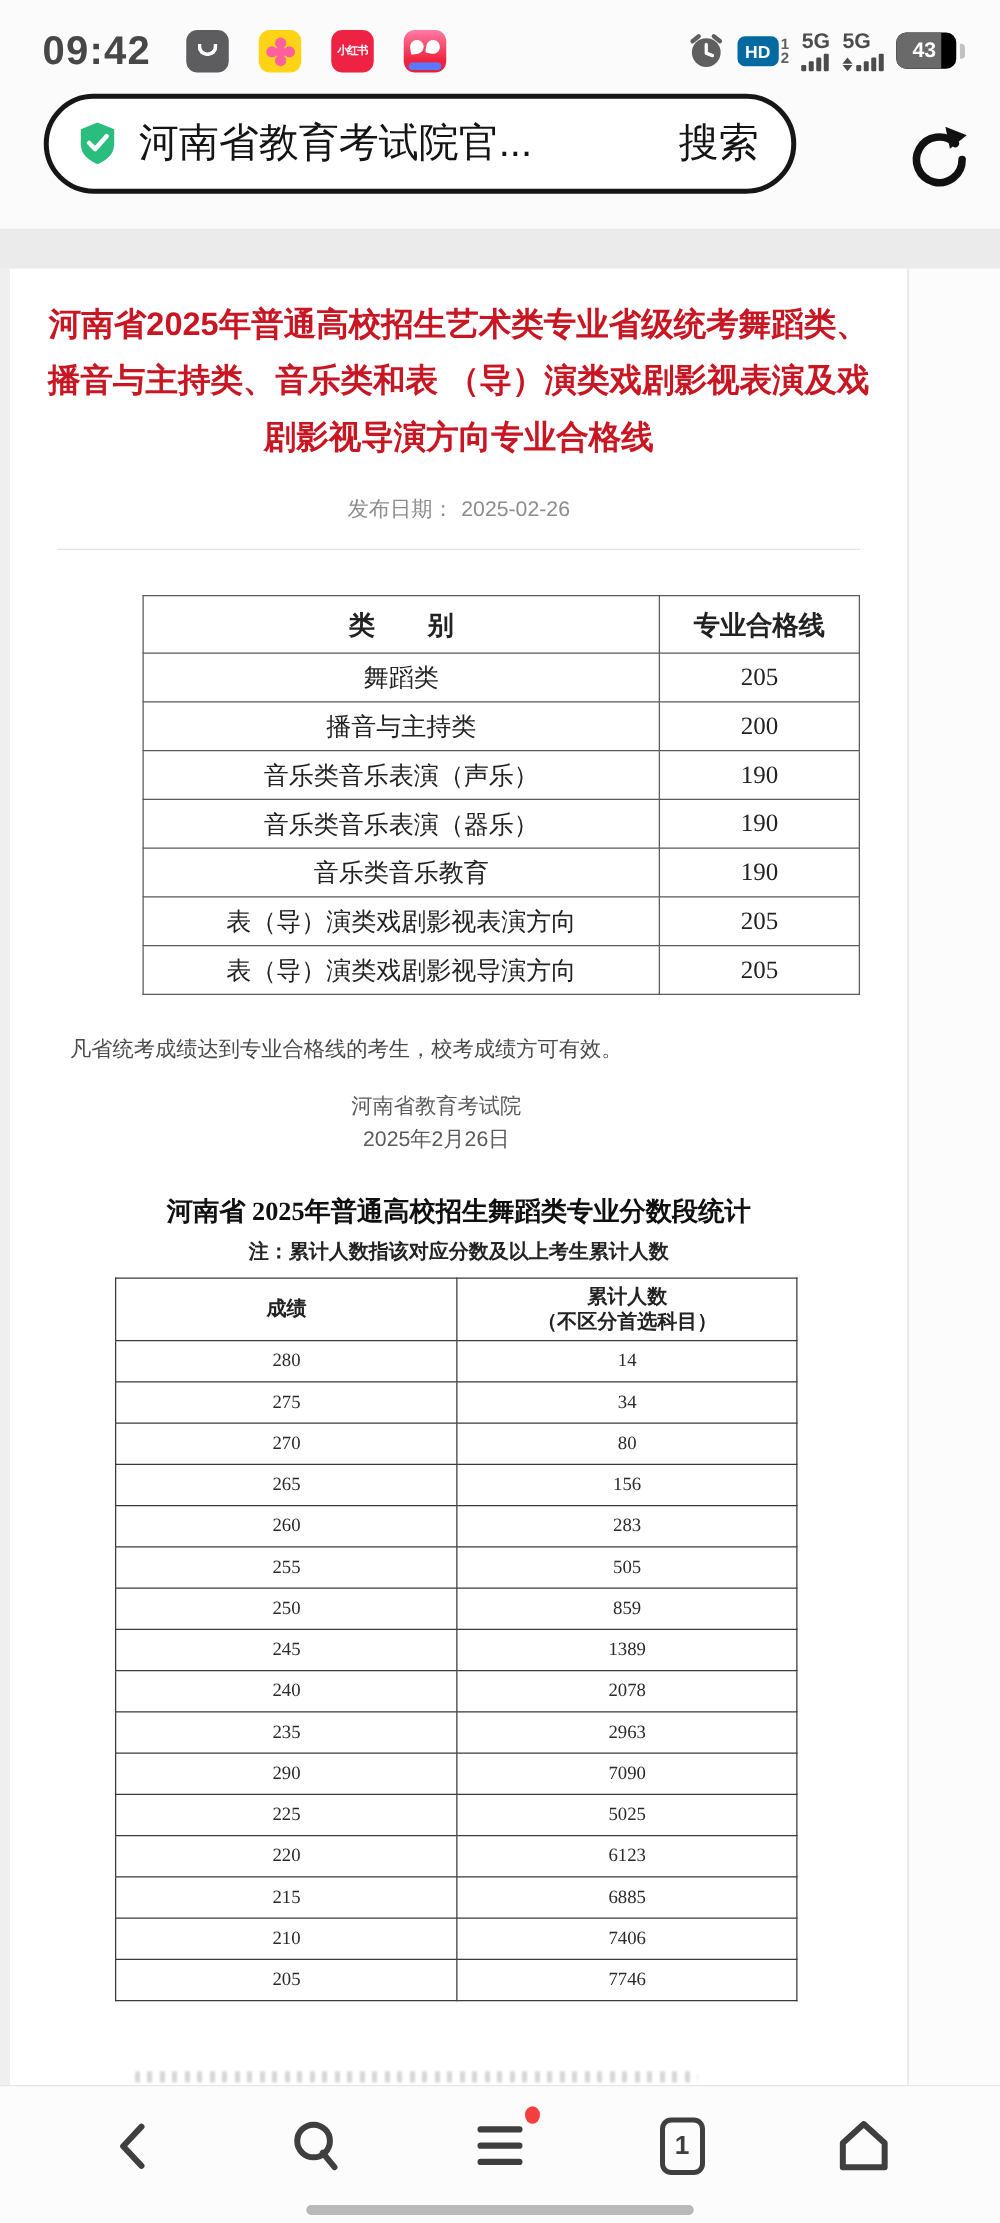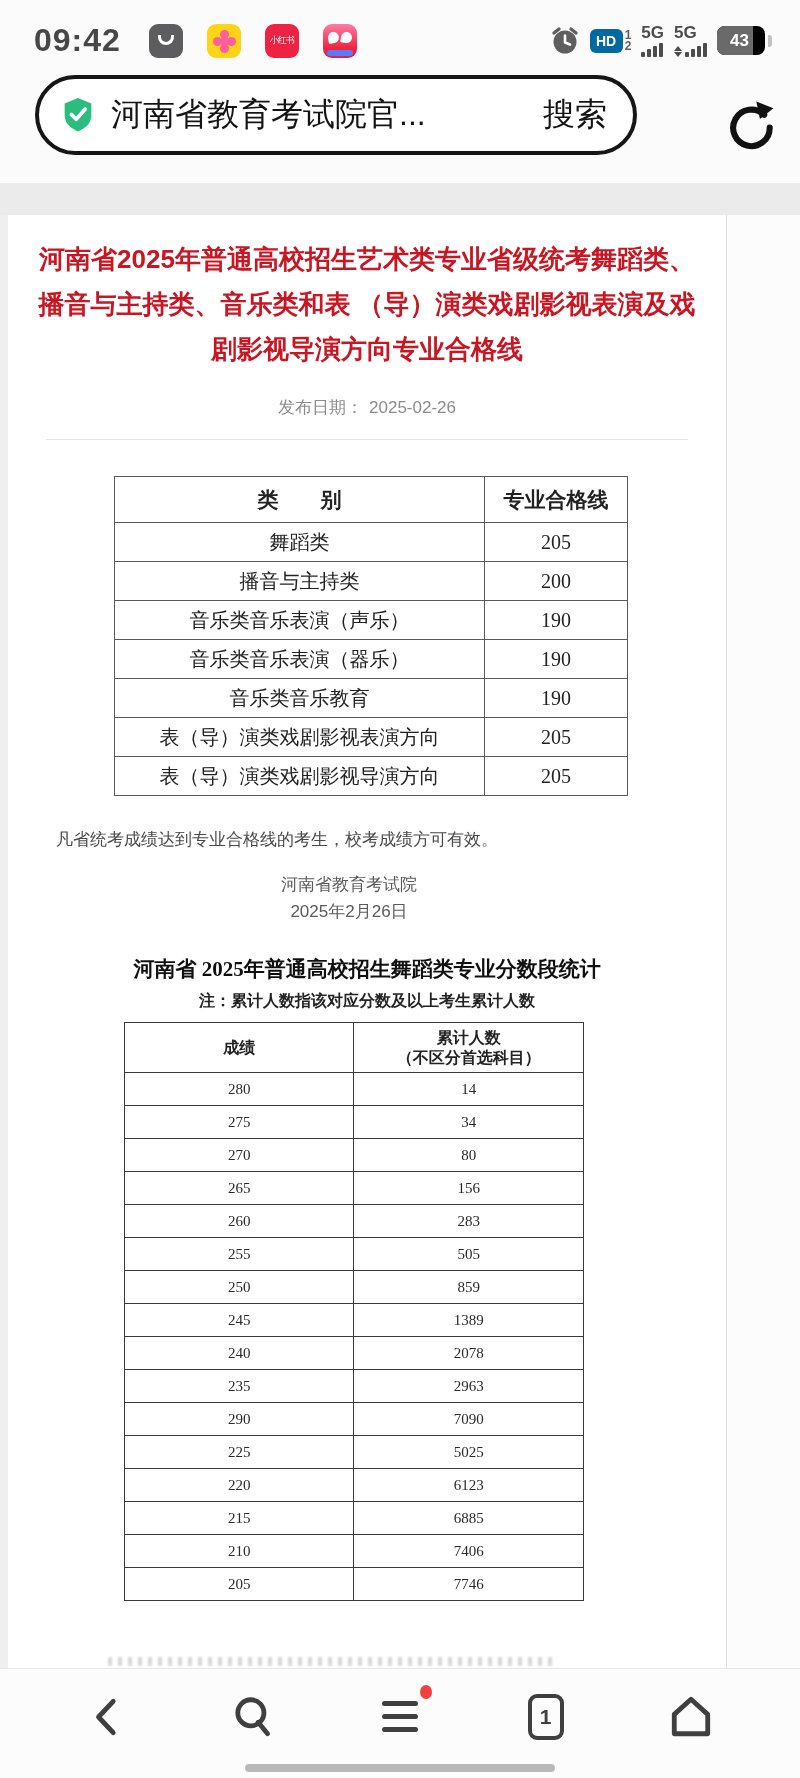--- a/index.html
+++ b/index.html
@@ -12,21 +12,21 @@
   .sb-left { display:flex; align-items:center; gap:24px; }
   .sb-time { font-size:32px; font-weight:bold; color:#474747; letter-spacing:1px; margin-right:4px; }
   .app-chip { width:34px; height:34px; border-radius:9px; position:relative; overflow:hidden; flex:0 0 auto; }
   .chip-gray { background:#5d5d5f; }
   .chip-gray .smile { position:absolute; left:9px; top:11px; width:16px; height:10px; border:3px solid #fff;
     border-top:none; border-radius:0 0 12px 12px; }
   .chip-yellow { background:#ffd417; }
   .flower { position:absolute; left:13px; top:13px; width:9px; height:9px; background:#ff5f9e; border-radius:50%;
     box-shadow:0 -7px 0 0 #ff5f9e, 0 7px 0 0 #ff5f9e, -7px 0 0 0 #ff5f9e, 7px 0 0 0 #ff5f9e; }
   .chip-red { background:#ee2243; display:flex; align-items:center; justify-content:center; }
-  .chip-red span { color:#fff; font-size:9px; font-weight:normal; letter-spacing:-1px; }
+  .chip-red span { color:#fff; font-size:9px; font-weight:bold; letter-spacing:-1px; }
   .chip-pink { background:linear-gradient(180deg,#ff7ba6 0%,#ef2540 70%,#e51f3c 100%); }
   .chip-pink .bub1, .chip-pink .bub2 { position:absolute; width:11px; height:11px; background:#fff; border-radius:50% 50% 50% 10%; top:8px; }
   .chip-pink .bub1 { left:5px; transform:rotate(-10deg); }
   .chip-pink .bub2 { left:18px; transform:rotate(10deg); }
   .chip-pink .strip { position:absolute; bottom:2px; left:4px; right:4px; height:6px; background:#5a79ff; border-radius:3px; }
 
   .sb-right { display:flex; align-items:center; gap:10px; }
   .hd-wrap { display:flex; align-items:center; gap:2px; }
   .hd-badge { width:33px; height:24px; background:#0369a1; border-radius:6px; color:#fff; font-size:14px;
     font-weight:bold; display:flex; align-items:center; justify-content:center; }
@@ -62,33 +62,33 @@
 
   
   .content { position:absolute; top:215px; left:8px; width:719px; height:1453px; background:#ffffff;
     border-right:1px solid #dedede; overflow:hidden; }
   .doc-title { margin:22px 26px 0; font-size:26px; line-height:45px; font-weight:bold; color:#c81623; text-align:center; }
   .pub-row { margin-top:24px; text-align:center; font-size:17px; color:#8c8c8c; }
   .pub-row .pub-date { margin-left:6px; color:#8c8c8c; }
   .divider { height:1px; background:#e4e4e4; margin:20px 38px 0; }
 
   table { border-collapse:collapse; font-family:"Liberation Serif", serif; color:#222; }
-  .cutoff-table { margin:36px 0 0 106px; width:514px; }
+  .cutoff-table { margin:36px 0 0 106px; width:574px; }
   .cutoff-table th, .cutoff-table td { border:1.5px solid #5a5a5a; text-align:center; font-size:20px; }
   .cutoff-table thead th { height:46px; font-weight:bold; font-size:21px; }
   .cutoff-table td { height:39px; font-weight:normal; }
   .cutoff-table .c1 { width:362px; }
   .cutoff-table .c2 { width:140px; }
 
   .doc-note { margin:32px 40px 0 48px; font-size:17px; color:#4a4a4a; }
   .signature-block { margin:20px 36px 0 0; text-align:center; font-size:17px; color:#5a5a5a; line-height:27px; }
 
   .stats-title { margin:30px 0 0; text-align:center; font-family:"Liberation Serif", serif; font-size:21px; font-weight:bold; color:#101010; }
   .stats-note { margin-top:8px; text-align:center; font-size:16px; font-weight:600; color:#232323; }
-  .stats-table { margin:10px 0 0 116px; width:460px; }
+  .stats-table { margin:10px 0 0 84px; width:546px; }
   .stats-table th, .stats-table td { border:1.5px solid #3a3a3a; text-align:center; }
   .stats-table thead th { height:50px; font-size:16px; font-weight:600; line-height:20px; }
   .stats-table td { height:33px; font-size:15px; color:#2a2a2a; }
   .stats-table .s1 { width:274px; }
   .stats-table .s2 { width:272px; }
 
   .clipped-remnant { position:absolute; bottom:2px; left:100px; width:450px; height:9px; border-radius:2px;
     background:repeating-linear-gradient(90deg, rgba(70,70,70,.30) 0 4px, rgba(70,70,70,0) 4px 10px);
     filter:blur(1px); opacity:.7; }
 

